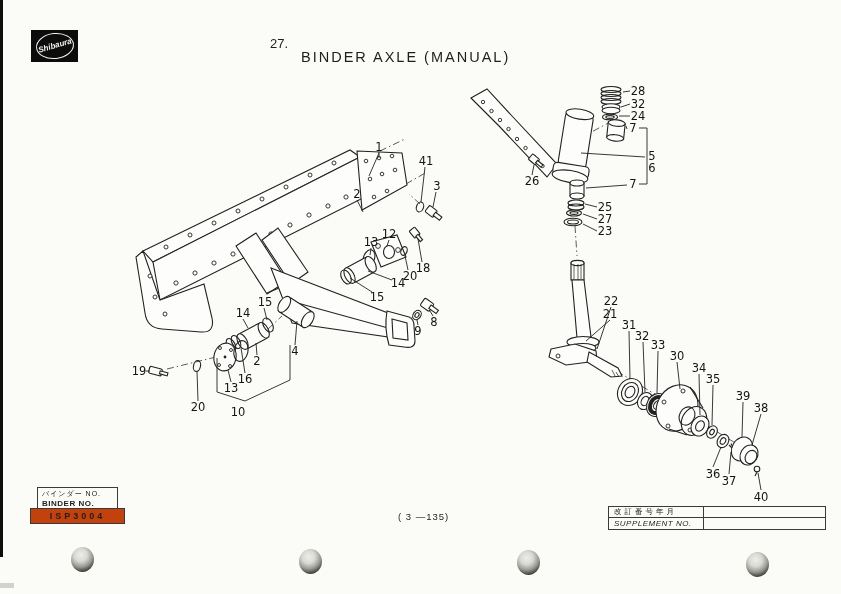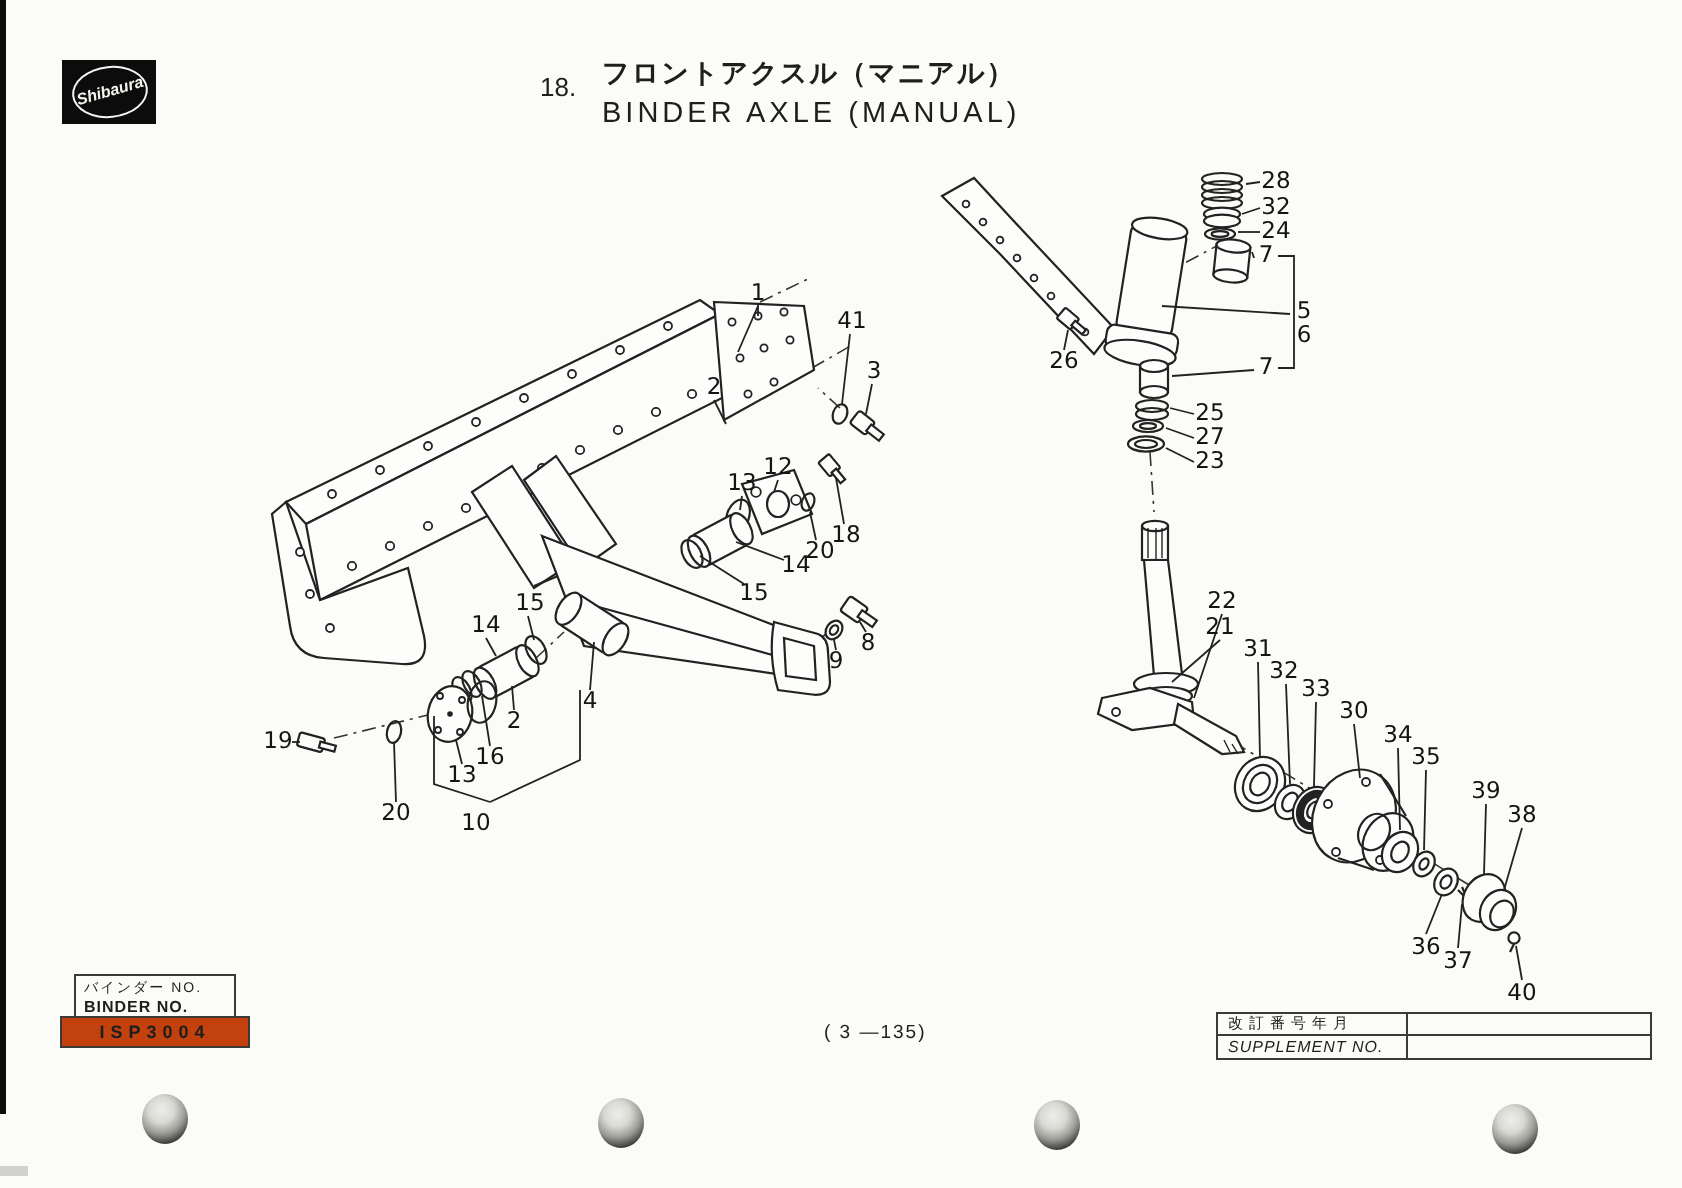--- a/index.html
+++ b/index.html
@@ -42,21 +42,21 @@
   
   .binder-box{position:absolute;left:37px;top:487px;width:79px;height:21px;
       border:1.2px solid #3a3a3a;background:#fbfbf8;}
   .binder-box .jp{font-size:7px;letter-spacing:1px;padding:1px 0 0 4px;white-space:nowrap;}
   .binder-box .en{font-size:8px;font-weight:bold;letter-spacing:.5px;padding:0 0 0 4px;white-space:nowrap;}
   .binder-val{position:absolute;left:30px;top:508px;width:93px;height:14px;
       border:1.2px solid #3a3a3a;background:#c2410c;
       font-size:9px;font-weight:bold;letter-spacing:3px;text-align:center;line-height:14px;}
 
   
-  .page-num{position:absolute;left:412px;top:511px;font-size:9.5px;letter-spacing:1px;}
+  .page-num{position:absolute;left:398px;top:511px;font-size:9.5px;letter-spacing:1px;}
 
   
   .supp-box{position:absolute;left:608px;top:506px;width:216px;height:22px;
       border:1.2px solid #3a3a3a;background:#fbfbf8;display:grid;
       grid-template-columns:95px 1fr;grid-template-rows:1fr 1fr;}
   .supp-box .cell{border-right:1px solid #3a3a3a;border-bottom:1px solid #3a3a3a;
       display:flex;align-items:center;padding-left:5px;white-space:nowrap;}
   .supp-box .cell:nth-child(3),.supp-box .cell:nth-child(4){border-bottom:none;}
   .supp-box .cell:nth-child(2),.supp-box .cell:nth-child(4){border-right:none;}
   .supp-jp{font-size:7.5px;letter-spacing:3px;}
@@ -73,22 +73,21 @@
 
   <div class="scan-edge"></div>
   <div class="scan-smudge"></div>
 
   <div class="logo">
     <div class="logo-oval">
       <span class="logo-text">Shibaura</span>
     </div>
   </div>
 
-  <div class="sec-num">18.</div>
-  <div class="title-jp">フロントアクスル（マニアル）</div>
+  <div class="sec-num">27.</div>
   <div class="title-en">BINDER AXLE (MANUAL)</div>
 
   <svg id="diagram" width="841" height="594" viewBox="0 0 841 594">
 
     <g>
       <line class="dash" x1="380" y1="151" x2="405" y2="139"></line>
       <line class="dash" x1="406" y1="184" x2="427" y2="172"></line>
       <line class="dash" x1="420" y1="204" x2="409" y2="194"></line>
       <line class="dash" x1="612" y1="121" x2="584" y2="136"></line>
       <line class="dash" x1="575" y1="226" x2="577" y2="256"></line>

